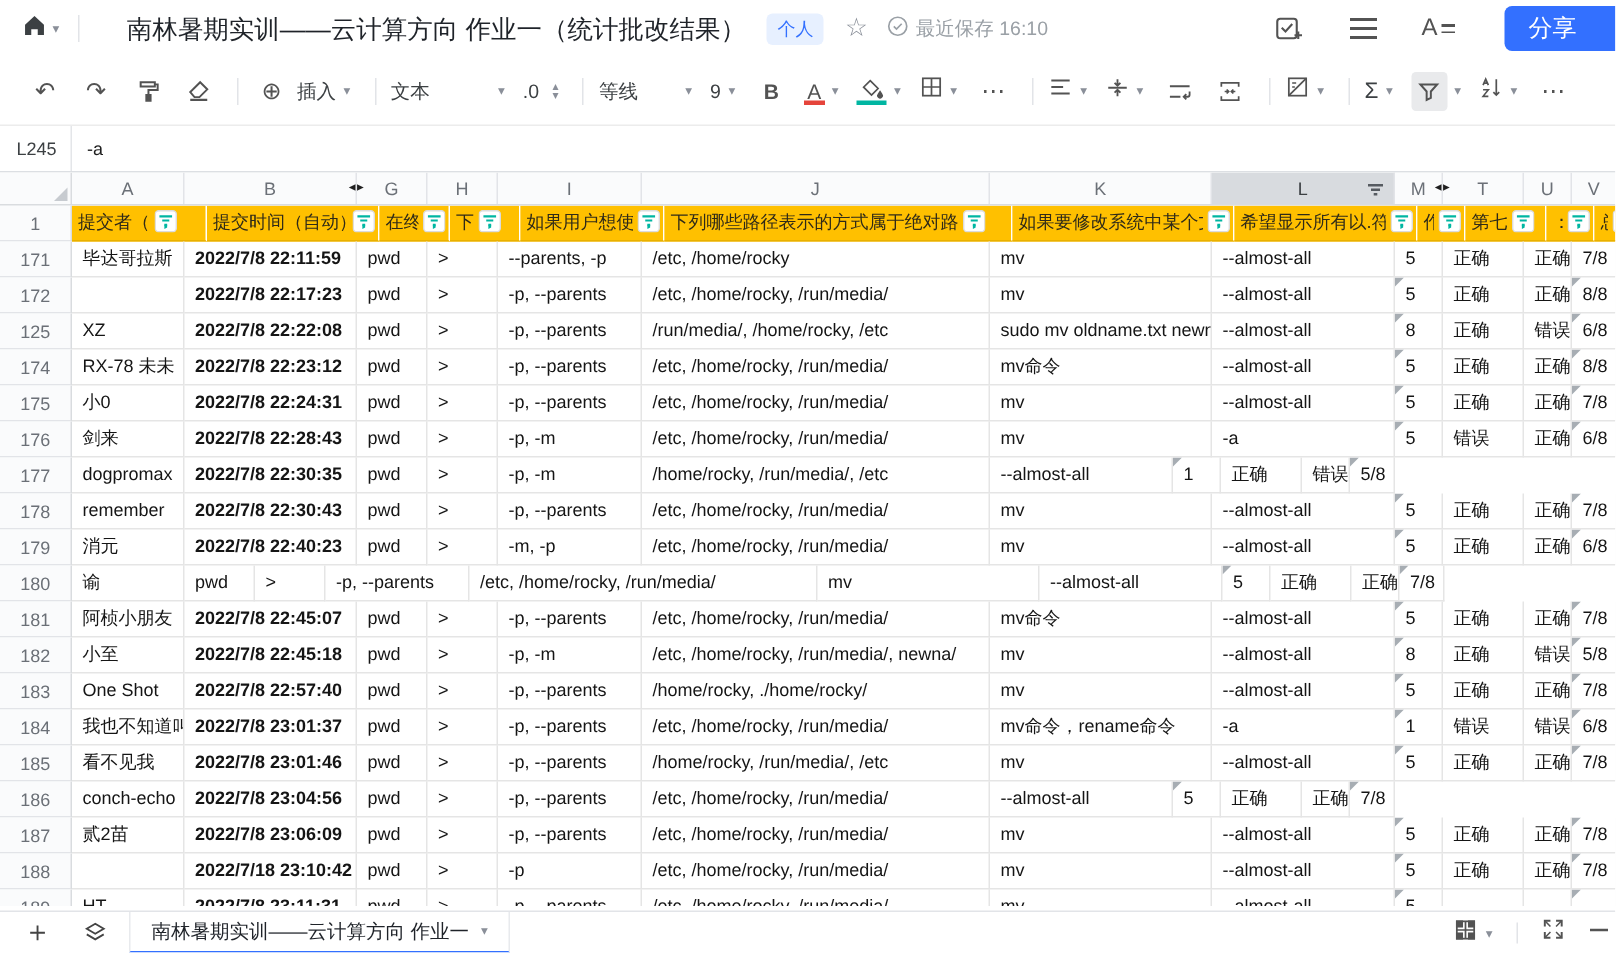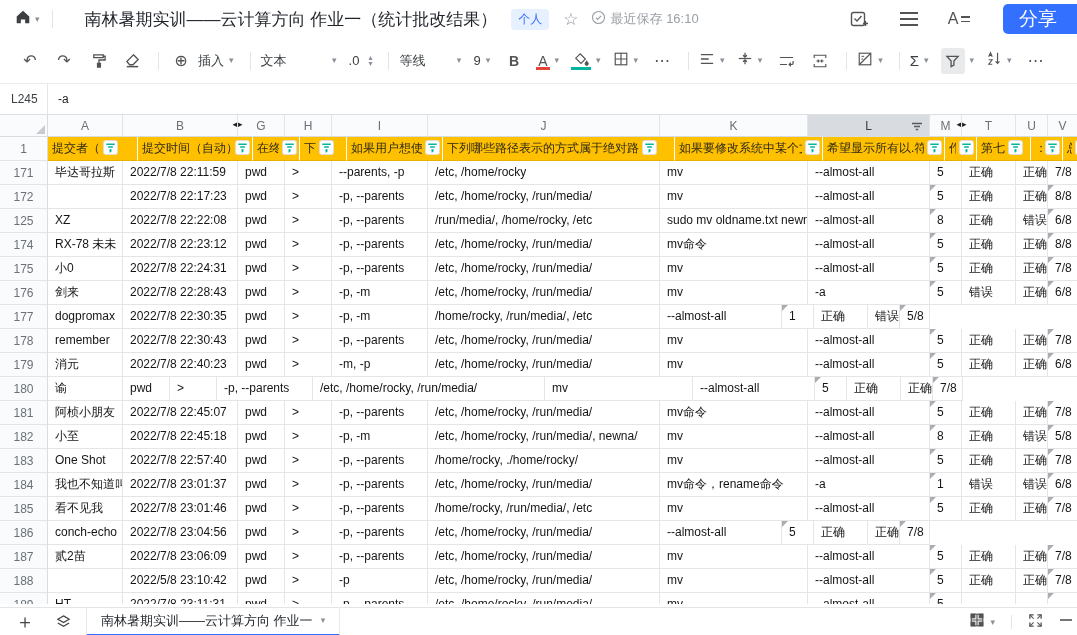--- a/index.html
+++ b/index.html
@@ -16,21 +16,21 @@
   .badge { margin-left:14px; background:#e7f0ff; color:#3370ff; font-size:12px; padding:2px 7px; border-radius:4px; white-space:nowrap; }
   .star { margin-left:14px; font-size:17px; color:#8a8f99; }
   .save-status { margin-left:12px; display:flex; align-items:center; gap:5px; color:#9aa0a6; font-size:13px; white-space:nowrap; }
   .title-right { position:absolute; right:0; top:0; height:38px; display:flex; align-items:center; gap:26px; padding-right:0; }
   .icon-btn { width:24px; height:24px; display:flex; align-items:center; justify-content:center; color:#535353; }
   .hamburger { display:flex; flex-direction:column; gap:4px; }
   .hamburger i { display:block; width:18px; height:2px; background:#535353; }
   .a-lines { display:flex; align-items:center; gap:3px; color:#535353; }
   .a-lines .a { font-size:16px; }
   .a-lines .lines i { display:block; width:9px; height:1.6px; background:#535353; margin:3px 0; }
-  .share-btn { background:#3370ff; color:#fff; font-size:19px; height:30px; width:74px; display:flex; align-items:center; padding-left:16px; border-radius:5px 0 0 5px; margin-left:6px; }
+  .share-btn { background:#3370ff; color:#fff; font-size:16px; height:30px; width:74px; display:flex; align-items:center; padding-left:16px; border-radius:5px 0 0 5px; margin-left:6px; }
 
   
   .toolbar { height:46px; display:flex; align-items:center; border-bottom:1px solid #ececec; padding-left:18px; color:#535353; }
   .t-icon { min-width:24px; height:26px; display:flex; align-items:center; justify-content:center; font-size:16px; color:#535353; margin-right:10px; }
   .t-icon.active { background:#e9eaec; border-radius:3px; }
   .t-sep { width:1px; height:18px; background:#e2e4e8; margin:0 10px 0 4px; }
   .t-label { font-size:13px; color:#3c4043; }
   .drop { display:flex; align-items:center; gap:5px; margin-right:12px; }
   .underl { position:relative; font-size:14px; padding:0 2px; }
   .underl::after { content:""; position:absolute; left:0; right:0; bottom:-1px; height:3px; }
@@ -55,21 +55,21 @@
   .hid-marker { position:absolute; top:4px; font-size:9px; color:#1f1f1f; letter-spacing:1px; transform:translateX(-50%); pointer-events:none; }
 
   .filterrow { display:flex; height:24px; }
   .rowhead { width:48px; flex:0 0 48px; background:#fafbfc; border-right:1px solid #d9dcdf; border-bottom:1px solid #e2e4e8; display:flex; align-items:center; justify-content:center; font-size:12px; color:#6b7077; }
   .fcell { flex:0 0 auto; background:#ffc000; border-right:1px solid #fff; border-bottom:1px solid #e8b000; display:flex; align-items:center; gap:3px; padding:0 2px 0 4px; font-size:12px; color:#2f2a18; overflow:hidden; white-space:nowrap; }
   .fcell .ftext { overflow:hidden; flex:0 1 auto; }
   .fsvg { flex:0 0 auto; }
 
   .drow { display:flex; height:24px; }
   .dcell { flex:0 0 auto; position:relative; border-right:1px solid #e5e5e5; border-bottom:1px solid #e5e5e5; font-size:12px; color:#151515; line-height:23px; padding:0 4px 0 7px; white-space:nowrap; overflow:hidden; }
-  .dcell.ar { text-align:right; padding-right:22px; }
+  .dcell.ar { text-align:right; padding-right:22px;font-weight:bold; }
   .dcell.tri::before { content:""; position:absolute; left:0; top:0; border-top:6px solid #a7adb3; border-right:6px solid transparent; }
 
   
   .sheetbar { position:absolute; left:0; right:0; bottom:0; height:28px; border-top:1px solid #e2e4e8; background:#fff; display:flex; align-items:center; }
   .sb-icon { width:26px; height:26px; display:flex; align-items:center; justify-content:center; color:#444; margin-left:12px; }
   .sheet-tab { height:28px; display:flex; align-items:center; gap:8px; padding:0 14px; margin-left:10px; border-left:1px solid #e8eaed; border-right:1px solid #e8eaed; border-bottom:2px solid #3370ff; font-size:13px; color:#1f2329; white-space:nowrap; }
   .sb-right { position:absolute; right:0; top:0; height:28px; display:flex; align-items:center; gap:16px; padding-right:0; }
   .sb-sep { width:1px; height:14px; background:#e2e4e8; }
   .plus-glyph { font-size:19px; color:#444; line-height:1; }
 </style>
@@ -631,21 +631,21 @@
           <div class="dcell" style="width:148px">mv</div>
           <div class="dcell" style="width:122px">--almost-all</div>
           <div class="dcell tri" style="width:32px">5</div>
           <div class="dcell" style="width:54px">正确</div>
           <div class="dcell" style="width:32px">正确</div>
           <div class="dcell tri" style="width:30px">7/8</div>
         </div>
         <div class="drow">
           <div class="rowhead">188</div>
           <div class="dcell" style="width:75px"></div>
-          <div class="dcell ar" style="width:115px">2022/5/8 23:10:42</div>
+          <div class="dcell ar" style="width:115px">2022/7/18 23:10:42</div>
           <div class="dcell" style="width:47px">pwd</div>
           <div class="dcell" style="width:47px">&gt;</div>
           <div class="dcell" style="width:96px">-p</div>
           <div class="dcell" style="width:232px">/etc, /home/rocky, /run/media/</div>
           <div class="dcell" style="width:148px">mv</div>
           <div class="dcell" style="width:122px">--almost-all</div>
           <div class="dcell tri" style="width:32px">5</div>
           <div class="dcell" style="width:54px">正确</div>
           <div class="dcell" style="width:32px">正确</div>
           <div class="dcell tri" style="width:30px">7/8</div>

